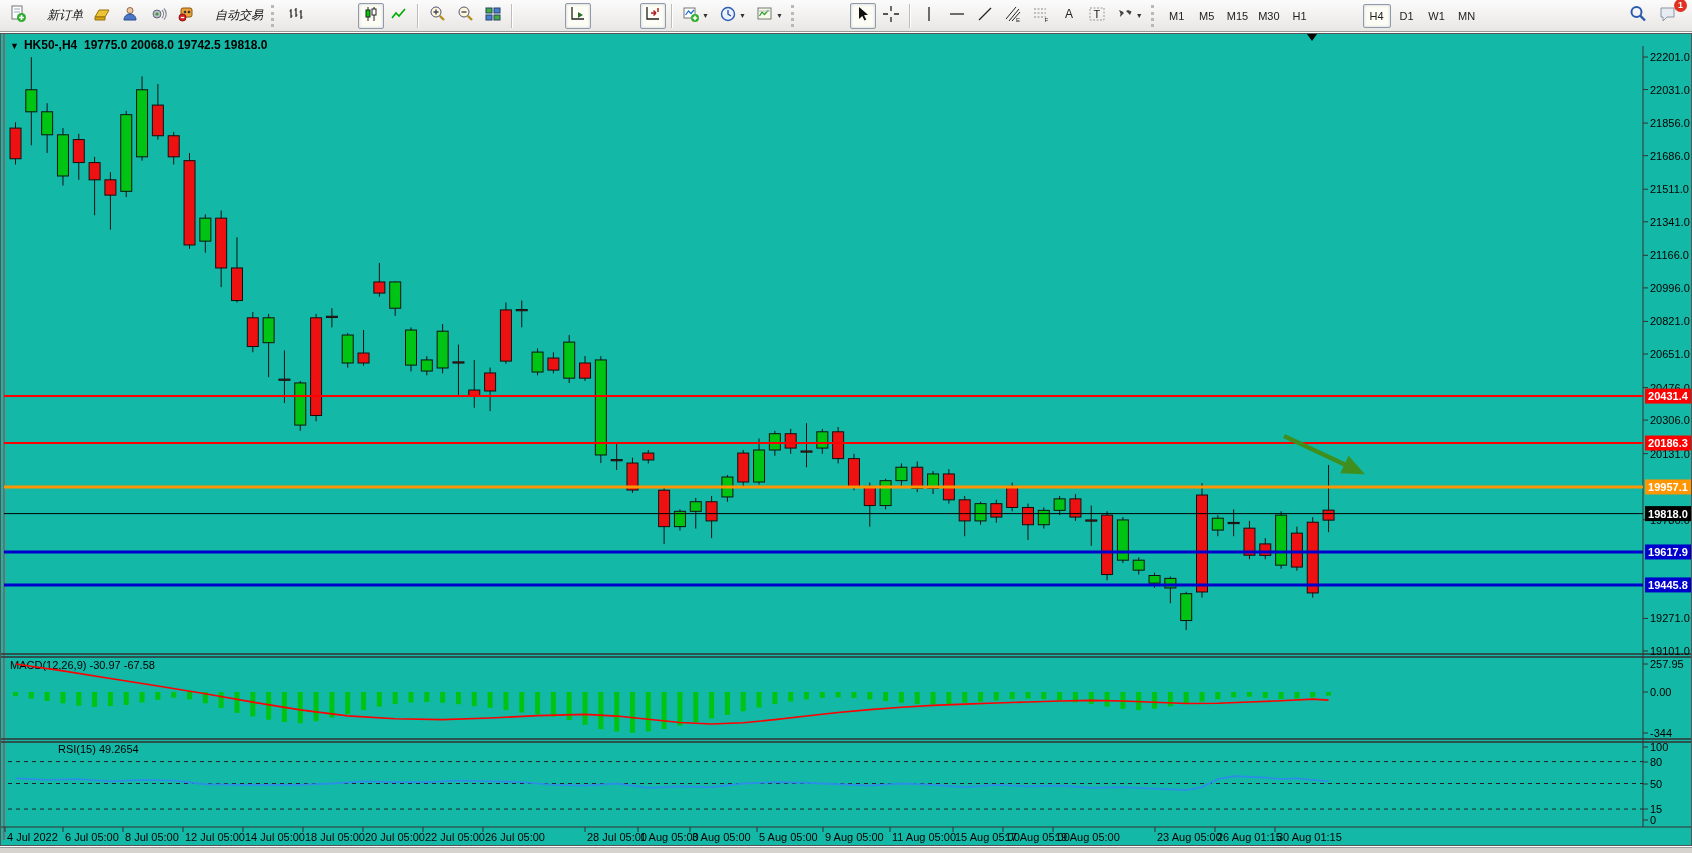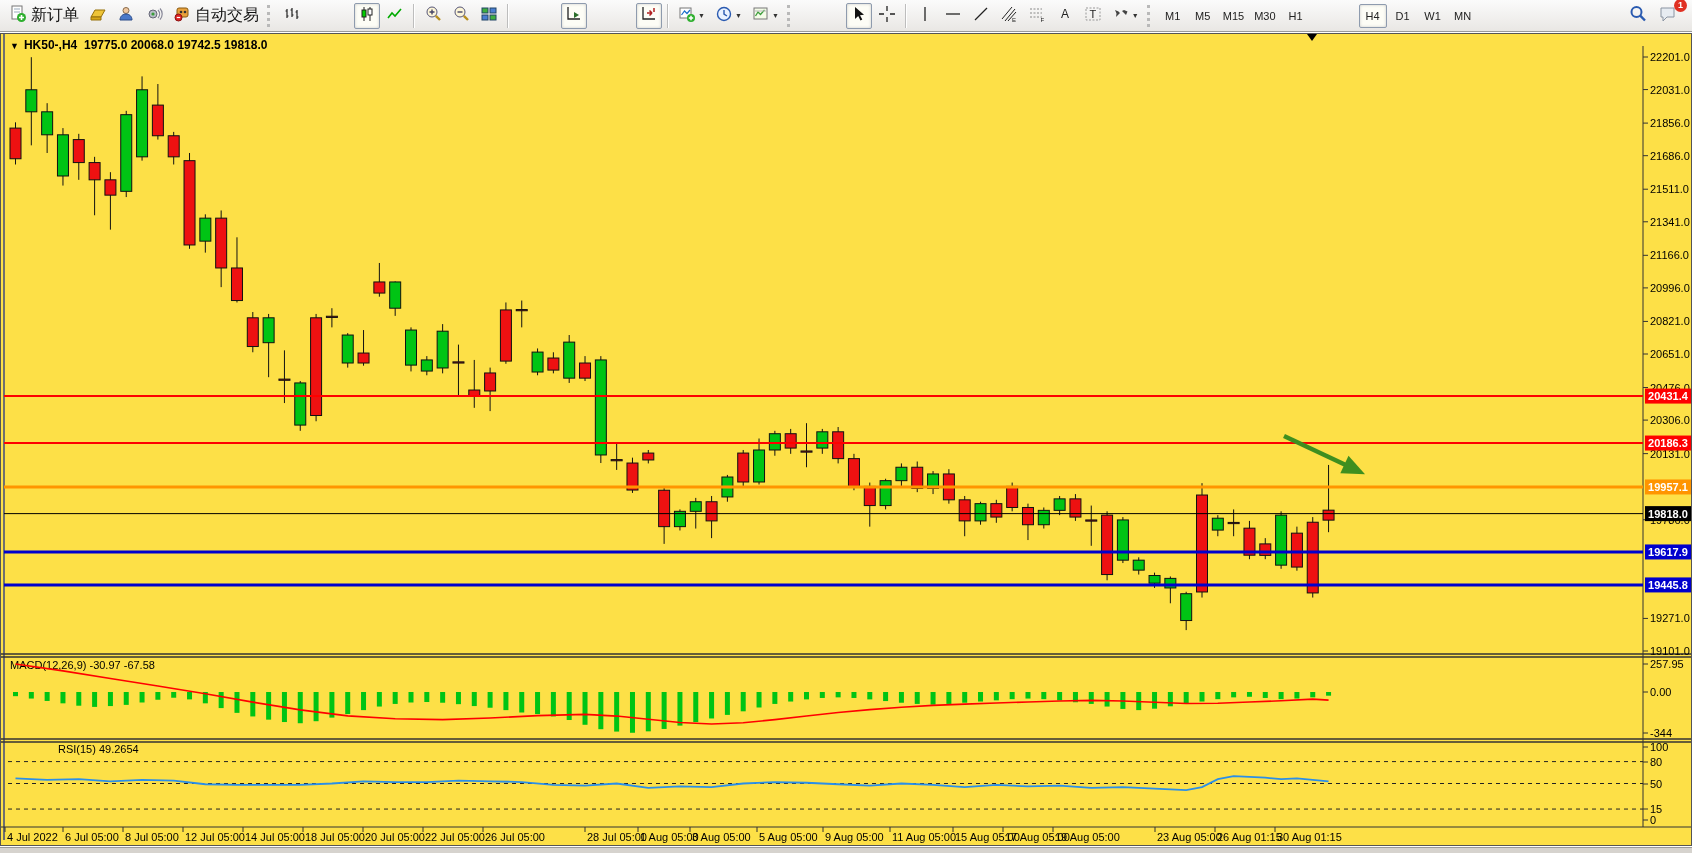--- a/index.html
+++ b/index.html
@@ -5,30 +5,30 @@
   html,body{margin:0;padding:0;background:#888;}
   #screen{position:relative;width:1692px;height:853px;background:#fff;overflow:hidden;
           font-family:"Liberation Sans","DejaVu Sans",sans-serif;-webkit-font-smoothing:antialiased;}
   
   #toolbar{position:absolute;left:0;top:0;width:1692px;height:32px;
            background:linear-gradient(#fbfbfb,#e9e7e4);border-bottom:1px solid #9a9a9a;
            display:flex;align-items:center;padding:0 4px;box-sizing:border-box;}
   .tb{height:26px;min-width:26px;display:flex;align-items:center;justify-content:center;
       padding:0 3px;margin:0 1px;border:1px solid transparent;border-radius:2px;box-sizing:border-box;}
   .tb.active{background:#fdfdf6;border:1px solid #8e9bae;box-shadow:inset 0 0 3px #c8c8c8;margin-left:48px;}
-  .tb .cap{font-size:16px;color:#111;margin-left:4px;white-space:nowrap;}
+  .tb .cap{font-size:12px;color:#111;margin-left:20px;white-space:nowrap;font-style:italic;}
   .caret{font-size:7px;color:#333;margin-left:2px;}
   .sep{width:0;height:24px;border-left:1px solid #bdbdbd;border-right:1px solid #fff;margin:0 4px;}
   .handle{width:5px;height:22px;margin:0 3px;border-left:3px dotted #b9b9b9;}
   .tfbtn{font-size:11px;color:#222;height:24px;min-width:28px;}
   #right-icons{margin-left:auto;display:flex;align-items:center;}
   .badge{position:absolute;top:-5px;right:-6px;background:#e03123;color:#fff;border-radius:8px;
          min-width:13px;height:13px;font-size:9px;line-height:13px;text-align:center;font-weight:bold;}
   
-  #chartwin{position:absolute;left:0;top:33px;width:1692px;height:813px;background:#fde047;
+  #chartwin{position:absolute;left:0;top:33px;width:1692px;height:813px;background:#14b8a6;
             border-top:1px solid #555;box-sizing:border-box;}
   #chartwin .inner-left{position:absolute;left:3px;top:0;width:0;height:806px;border-left:2px solid #6f6f6f;}
   #title{position:absolute;left:10px;top:4px;font-size:12px;font-weight:bold;color:#000;}
   #title .tri{font-size:9px;margin-right:5px;}
   #macd-label,#rsi-label{position:absolute;left:10px;font-size:11px;color:#000;}
   #macd-label{top:625px;}
   #rsi-label{top:709px;padding-left:48px;}
   #bottomstrip{position:absolute;left:0;top:813px;width:1692px;height:7px;background:#d6d3ce;border-top:1px solid #9a9a9a;}
   svg text{font-family:"Liberation Sans","DejaVu Sans",sans-serif;}
 </style>

